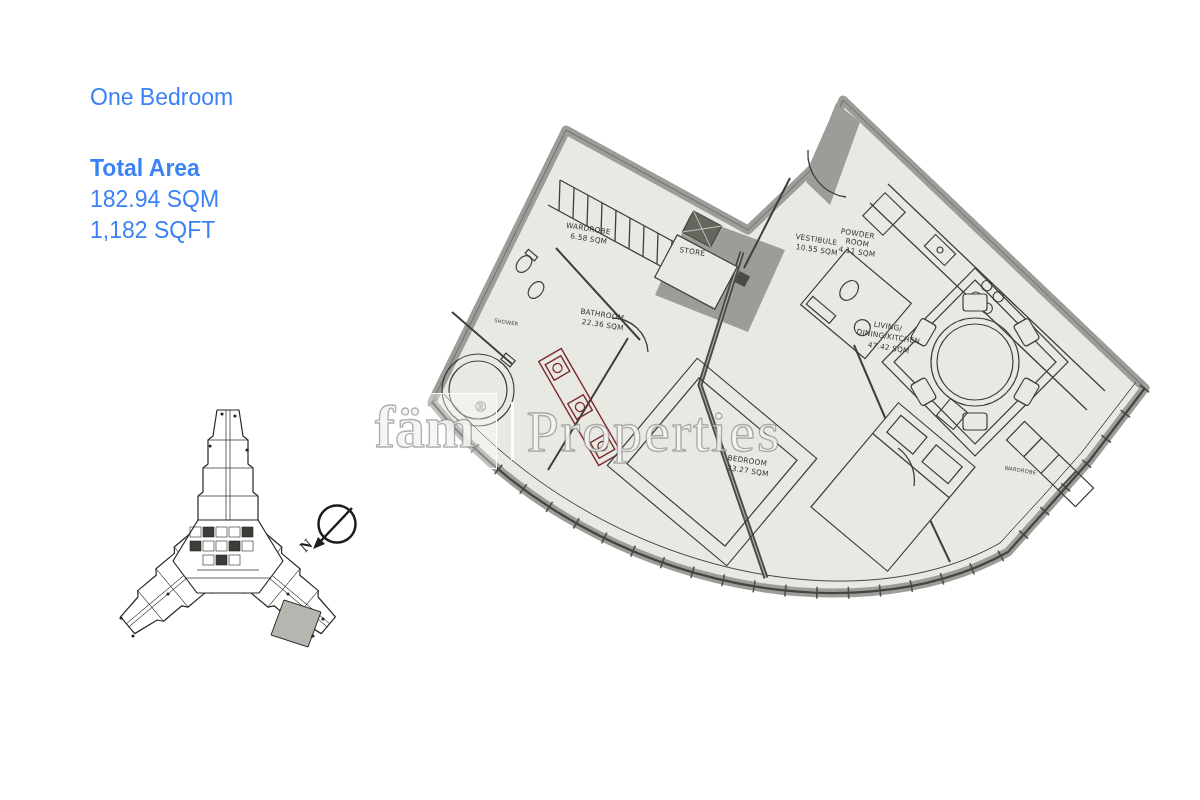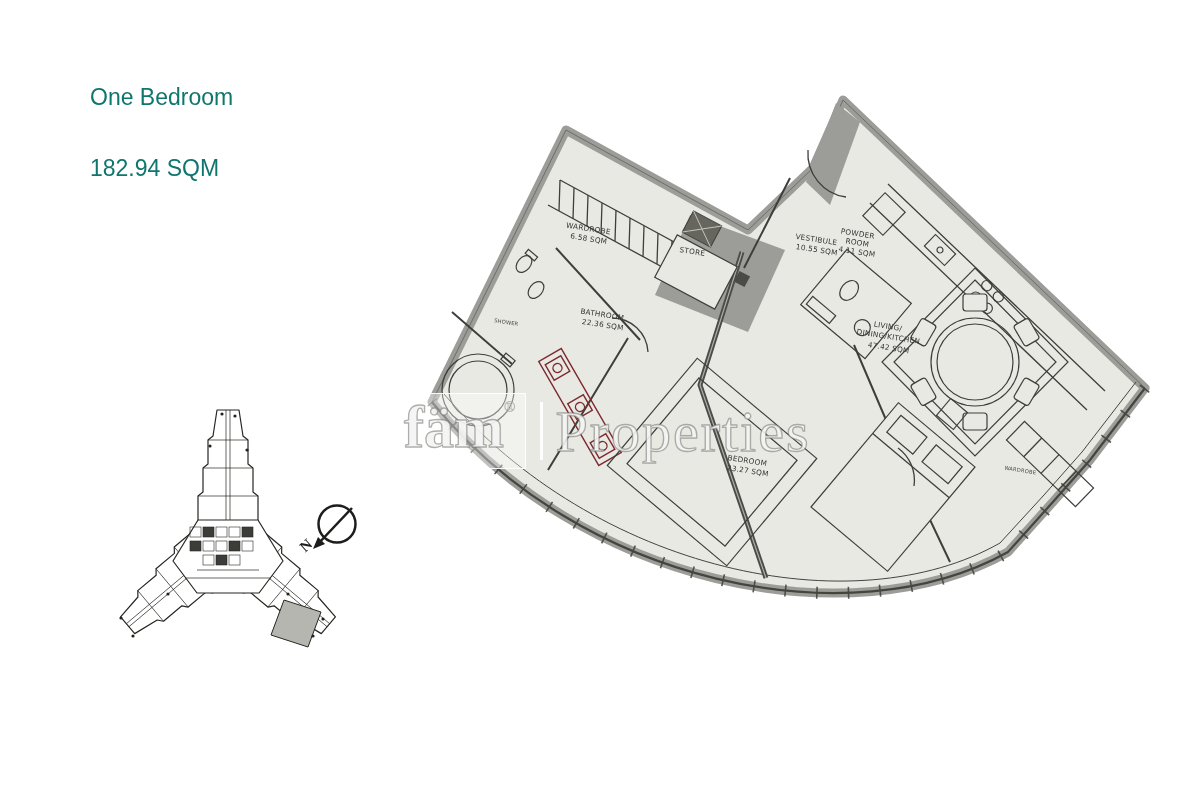--- a/index.html
+++ b/index.html
@@ -1,19 +1,19 @@
 <!DOCTYPE html>
 <html><head>
 <meta charset="utf-8">
 <style>
   html,body{margin:0;padding:0;background:#fff;}
   .stage{position:relative;width:1200px;height:800px;background:#ffffff;overflow:hidden;
          font-family:"Liberation Sans",sans-serif;}
   
-  .title-block{position:absolute;left:90px;top:82px;color:#0f766e;font-size:23px;line-height:31px;}
+  .title-block{position:absolute;left:90px;top:82px;color:#3b82f6;font-size:23px;line-height:31px;}
   .title-total{margin-top:40px;}
   .b{font-weight:bold;}
   
   svg{position:absolute;left:0;top:0;}
   .slab{fill:#e9e9e4;stroke:#9c9c98;stroke-width:9;stroke-linejoin:round;}
   .slab-edge{fill:none;stroke:#6e6e69;stroke-width:1;stroke-linejoin:round;}
   .wallmass{fill:#9c9c98;stroke:none;}
   .ln{stroke:#3e3e3a;fill:none;stroke-width:1.3;}
   .ln2{stroke:#3e3e3a;fill:none;stroke-width:2;}
   .lnthick{stroke:#4b4b47;fill:none;stroke-width:5;}
@@ -36,34 +36,36 @@
   .kp-dot{fill:#222220;stroke:none;}
   .kp-hl{fill:#b6b6b0;stroke:#262622;stroke-width:1;}
   .compass{stroke:#1d1d1b;fill:none;stroke-width:2.5;}
   .compass-n{font-family:"Liberation Serif",serif;font-weight:bold;font-size:15px;fill:#1d1d1b;}
   
   .watermark{position:absolute;left:362px;top:392px;height:78px;display:flex;align-items:center;
              z-index:5;font-family:"Liberation Serif",serif;color:rgba(255,255,255,.82);}
   .wm-outline{-webkit-text-stroke:1.3px rgba(118,118,115,.55);text-shadow:0 0 1px rgba(130,130,128,.45);}
   .wm-brand-box{background:rgba(255,255,255,.38);border:1px solid rgba(255,255,255,.9);
                 padding:0 10px 4px 12px;display:flex;align-items:flex-start;height:70px;}
-  .wm-brand{font-size:60px;line-height:66px;font-weight:bold;margin-left:29px;}
+  .wm-brand{font-size:60px;line-height:66px;font-weight:bold;}
   .wm-reg{font-size:15px;margin-top:5px;-webkit-text-stroke:.6px rgba(118,118,115,.5);}
   .wm-divider{width:3px;height:58px;background:rgba(255,255,255,.9);margin:0 12px 0 14px;}
   .wm-name{font-size:58px;font-weight:normal;letter-spacing:2px;}
 </style>
 </head>
 <body>
 
 <div class="stage">
 
   <div class="title-block">
     <div>One Bedroom</div>
     <div class="title-total">
+      <div class="b">Total Area</div>
       <div>182.94 SQM</div>
+      <div>1,182 SQFT</div>
     </div>
   </div>
 
   <svg width="1200" height="800" viewBox="0 0 1200 800">
 
     <g>
       <path class="slab" d="M566,130 L748,230 L813,168 L843,100 L1145,388 L1090,460 L1052,503 L1008,552 C850,640 580,585 432,402 Z"></path>
       <path class="slab-edge" d="M566,130 L748,230 L813,168 L843,100 L1145,388 L1090,460 L1052,503 L1008,552 C850,640 580,585 432,402 Z"></path>
       <polygon class="wallmass" points="690,215 785,250 748,332 655,295"></polygon>
       <polygon class="wallmass" points="806,182 836,103 860,122 830,205"></polygon>

